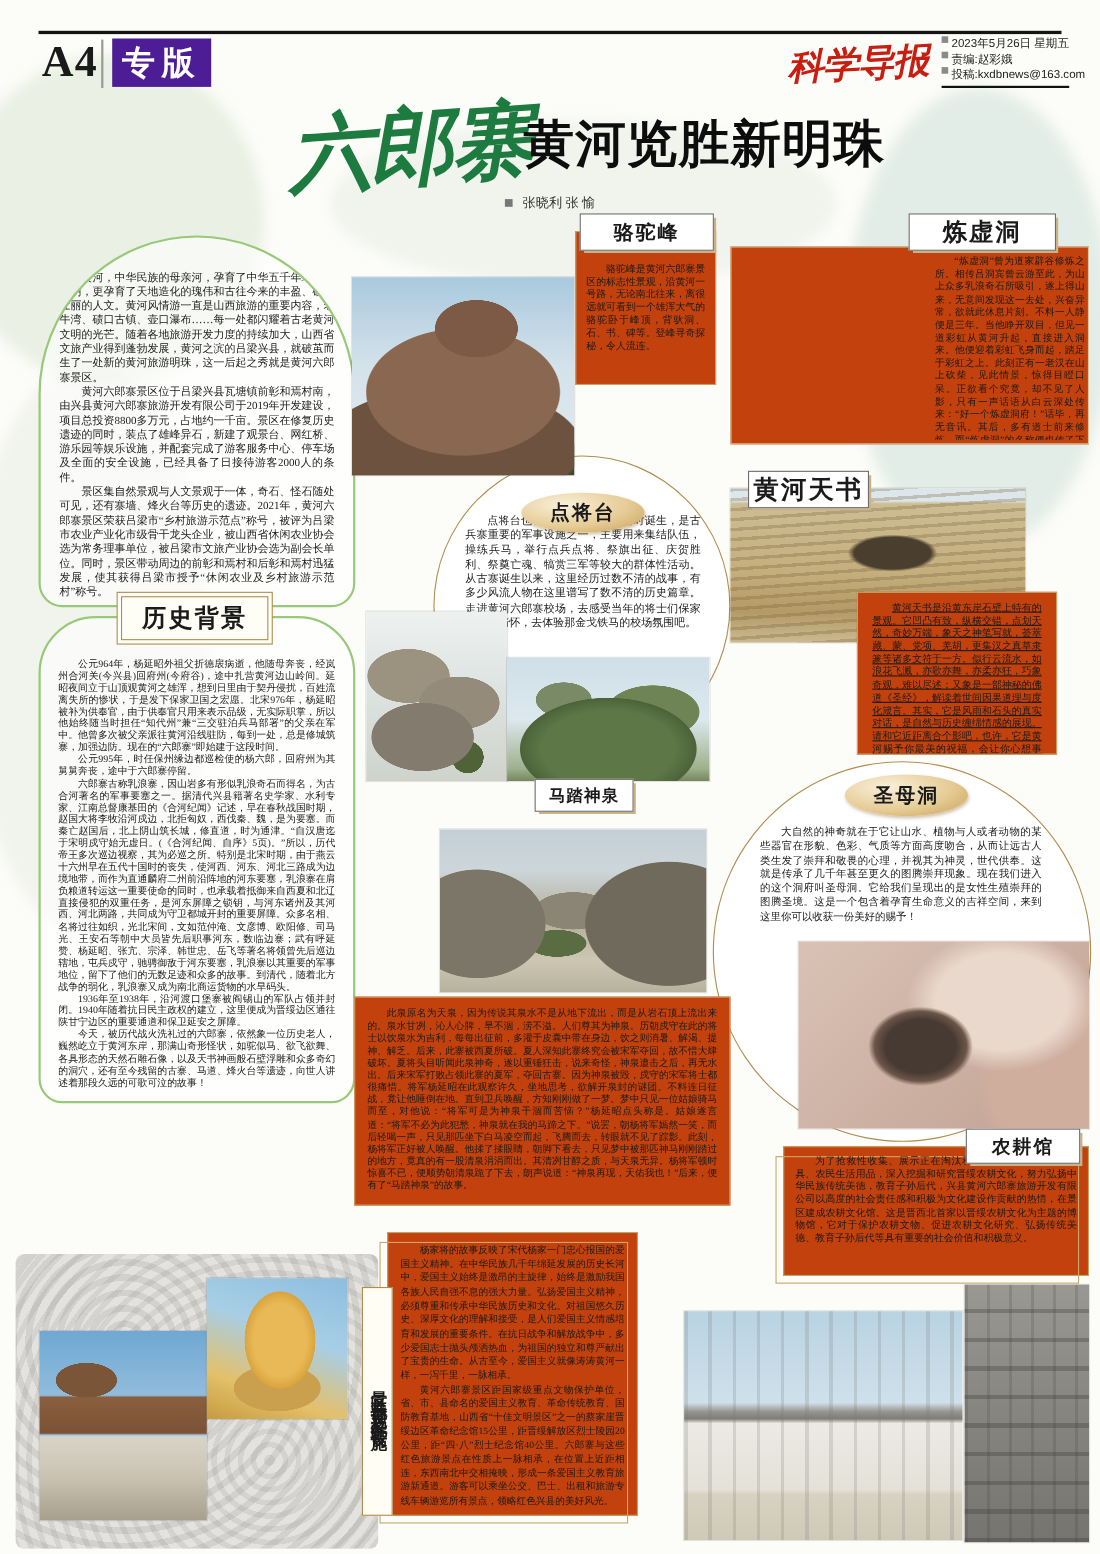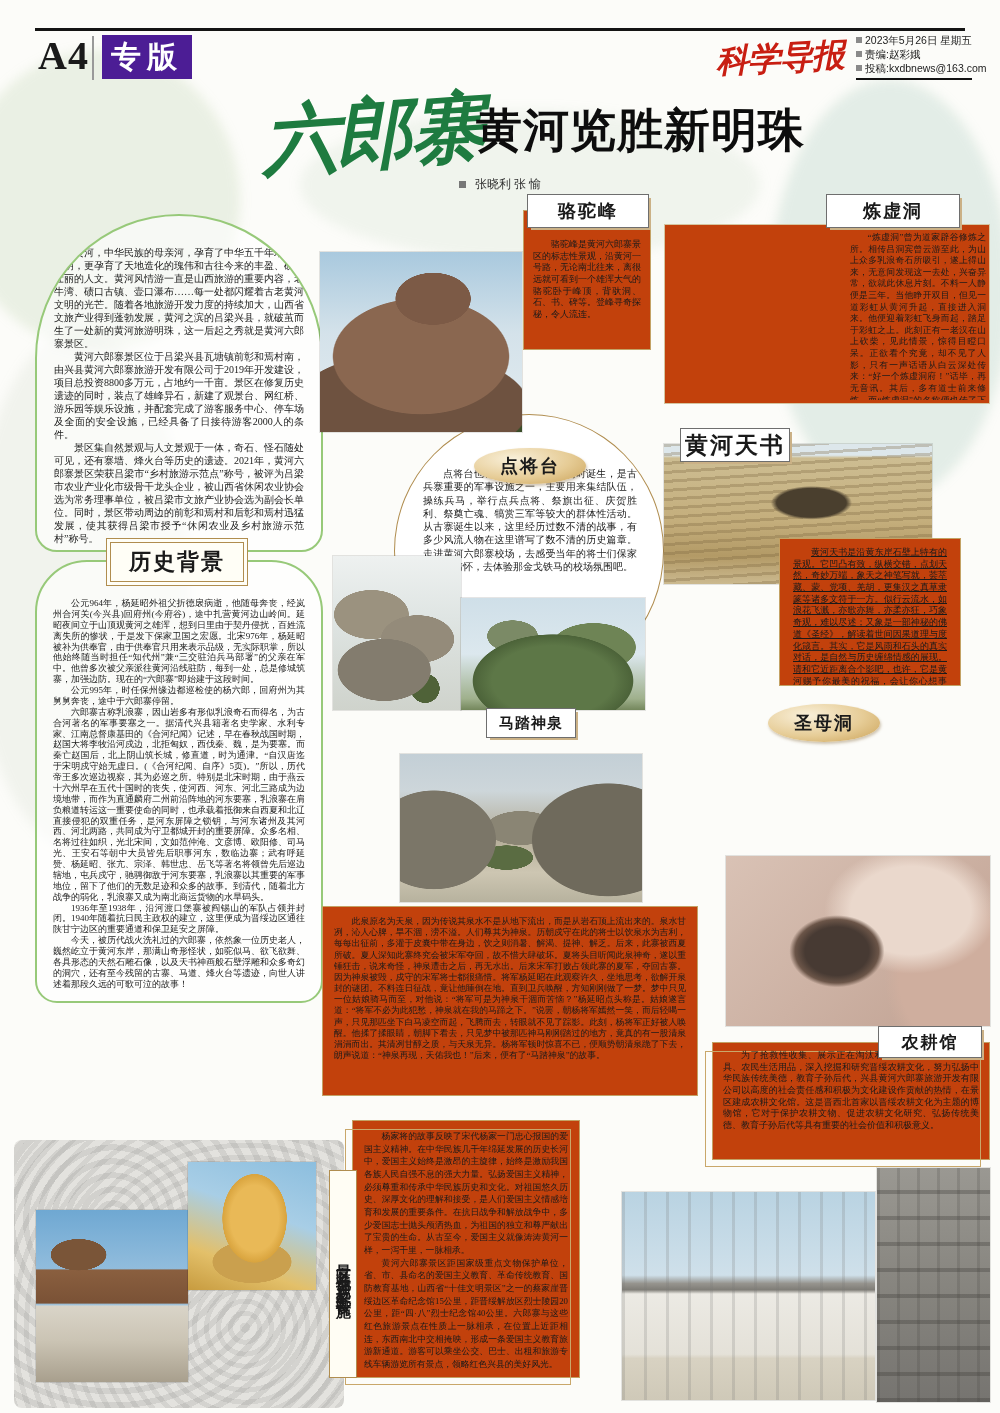--- a/index.html
+++ b/index.html
@@ -12,21 +12,21 @@
   .pageno{position:absolute;left:38px;top:32px;font-size:40px;font-weight:bold;letter-spacing:1px;}
   .pageno-bar{position:absolute;left:92px;top:36px;width:2px;height:44px;background:#999;}
   .secbox{position:absolute;left:102px;top:35px;width:90px;height:44px;background:#4c1d95;
           display:flex;align-items:center;justify-content:center;}
   .secbox span{color:#fff;font-size:30px;font-weight:bold;letter-spacing:6px;
           font-family:"Liberation Sans","DejaVu Sans",sans-serif;}
   .masthead{position:absolute;left:716px;top:36px;width:136px;height:54px;color:#c81e12;
           font-size:33px;font-weight:bold;font-style:italic;transform:rotate(-3deg);
           letter-spacing:-1px;white-space:nowrap;}
   .hinfo{position:absolute;left:856px;top:33px;width:116px;border-bottom:2px solid #111;padding-bottom:3px;}
-  .hrow{display:flex;align-items:center;gap:3px;font-size:10.5px;line-height:14px;color:#222;
+  .hrow{display:flex;align-items:flex-start;gap:3px;font-size:10.5px;line-height:14px;color:#222;
         font-family:"Liberation Sans","DejaVu Sans",sans-serif;white-space:nowrap;}
   .sq{display:inline-block;width:6px;height:6px;background:#8a8a8a;flex:0 0 auto;}
   
   .hl-script{position:absolute;left:262px;top:84px;font-size:76px;font-weight:bold;font-style:italic;
         color:#1e7b40;letter-spacing:-2px;transform:rotate(-4deg);white-space:nowrap;}
   .hl-main{position:absolute;left:476px;top:100px;font-size:46px;font-weight:900;letter-spacing:1px;
         color:#0d0d0d;font-family:"Liberation Sans","DejaVu Sans",sans-serif;white-space:nowrap;}
   .byline{position:absolute;left:0;top:176px;width:1000px;text-align:center;font-size:12px;color:#333;}
   .byline .sq{width:7px;height:7px;margin-right:6px;background:#777;}
   
@@ -177,21 +177,21 @@
   <div class="photo ph-camel" style="left:320px;top:252px;width:202px;height:180px;"></div>
   <div class="slabel" style="left:527px;top:194px;width:122px;height:34px;font-size:18px;letter-spacing:2px;">
     <span>骆驼峰</span>
   </div>
   <div class="tbox" style="left:523px;top:210px;width:128px;height:140px;padding:28px 9px 6px;font-size:9px;line-height:1.3;">
     <p>骆驼峰是黄河六郎寨景区的标志性景观，沿黄河一号路，无论南北往来，离很远就可看到一个雄浑大气的骆驼卧于峰顶，背驮洞、石、书、碑等。登峰寻奇探秘，令人流连。</p>
   </div>
 
   <div class="tbox" style="left:664px;top:224px;width:326px;height:180px;border-color:#d5c5a0;"></div>
   <div class="photo ph-cave" style="left:666px;top:226px;width:180px;height:176px;"></div>
-  <div class="slabel" style="left:826px;top:194px;width:134px;height:34px;font-size:18px;letter-spacing:2px;">
+  <div class="slabel" style="left:826px;top:194px;width:134px;height:34px;font-size:22px;letter-spacing:2px;">
     <span>炼虚洞</span>
   </div>
   <div class="abs" style="left:850px;top:232px;width:136px;height:168px;font-size:8.8px;line-height:1.32;z-index:5;overflow:hidden;">
     <p style="margin:0;text-indent:2em;text-align:justify;">“炼虚洞”曾为道家辟谷修炼之所。相传吕洞宾曾云游至此，为山上众多乳浪奇石所吸引，遂上得山来，无意间发现这一去处，兴奋异常，欲就此休息片刻。不料一人静便是三年。当他睁开双目，但见一道彩虹从黄河升起，直接进入洞来。他便迎着彩虹飞身而起，踏足于彩虹之上。此刻正有一老汉在山上砍柴，见此情景，惊得目瞪口呆。正欲看个究竟，却不见了人影，只有一声话语从白云深处传来：“好一个炼虚洞府！”话毕，再无音讯。其后，多有道士前来修炼，而“炼虚洞”的名称便也传了下来。</p>
   </div>
 
   <div class="circle" style="left:394px;top:414px;width:270px;height:274px;">
     <p class="ctext" style="left:28px;right:26px;top:52px;font-size:10px;line-height:1.33;">点将台也称校场。它与古寨同时诞生，是古兵寨重要的军事设施之一，主要用来集结队伍，操练兵马，举行点兵点将、祭旗出征、庆贺胜利、祭奠亡魂、犒赏三军等较大的群体性活动。从古寨诞生以来，这里经历过数不清的战事，有多少风流人物在这里谱写了数不清的历史篇章。走进黄河六郎寨校场，去感受当年的将士们保家卫国的情怀，去体验那金戈铁马的校场氛围吧。</p>
   </div>
   <div class="elabel" style="left:474px;top:448px;width:112px;height:36px;">
@@ -202,30 +202,33 @@
   <div class="photo ph-cliff" style="left:461px;top:598px;width:184px;height:112px;z-index:4;"></div>
 
   <div class="photo ph-tianshu" style="left:664px;top:444px;width:268px;height:140px;"></div>
   <div class="slabel" style="left:680px;top:428px;width:110px;height:34px;font-size:23px;letter-spacing:2px;">
     <span>黄河天书</span>
   </div>
   <div class="tbox" style="left:779px;top:538px;width:182px;height:148px;padding:8px 13px;font-size:9px;line-height:1.3;z-index:5;text-decoration:underline;">
     <p>黄河天书是沿黄东岸石壁上特有的景观。它凹凸有致，纵横交错，点划天然，奇妙万端，象天之神笔写就，荟萃藏、蒙、党项、羌胡，更集汉之真草隶篆等诸多文符于一方。似行云流水，如浪花飞溅，亦歌亦舞，亦柔亦狂，巧象奇观，难以尽述；又象是一部神秘的佛道《圣经》，解读着世间因果道理与度化箴言。其实，它是风雨和石头的真实对话，是自然与历史缠绵情感的展现。请和它近距离合个影吧，也许，它是黄河赐予你最美的祝福，会让你心想事成，好运连连！</p>
   </div>
 
+  <div class="circle" style="left:648px;top:692px;width:344px;height:346px;">
+    <p class="ctext" style="left:42px;right:44px;top:58px;font-size:9.5px;line-height:1.35;">大自然的神奇就在于它让山水、植物与人或者动物的某些器官在形貌、色彩、气质等方面高度吻合，从而让远古人类生发了崇拜和敬畏的心理，并视其为神灵，世代供奉。这就是传承了几千年甚至更久的图腾崇拜现象。现在我们进入的这个洞府叫圣母洞。它给我们呈现出的是女性生殖崇拜的图腾圣境。这是一个包含着孕育生命意义的吉祥空间，来到这里你可以收获一份美好的赐予！</p>
+  </div>
   <div class="elabel" style="left:768px;top:704px;width:112px;height:38px;">
     <span>圣母洞</span>
   </div>
   <div class="photo ph-shengmu" style="left:726px;top:856px;width:264px;height:170px;z-index:4;"></div>
 
   <div class="slabel" style="left:486px;top:708px;width:90px;height:30px;font-size:15px;letter-spacing:1px;">
     <span>马踏神泉</span>
   </div>
   <div class="photo ph-mata" style="left:400px;top:754px;width:242px;height:148px;"></div>
-  <div class="tbox" style="left:322px;top:906px;width:376px;height:190px;padding:9px 11px;font-size:8.8px;line-height:1.27;">
+  <div class="tbox" style="left:322px;top:906px;width:342px;height:190px;padding:9px 11px;font-size:8.8px;line-height:1.27;">
     <p>此泉原名为天泉，因为传说其泉水不是从地下流出，而是从岩石顶上流出来的。泉水甘冽，沁人心脾，旱不涸，涝不溢。人们尊其为神泉。历朝戍守在此的将士以饮泉水为吉利，每每出征前，多灌于皮囊中带在身边，饮之则消暑、解渴、提神、解乏。后来，此寨被西夏所破。夏人深知此寨终究会被宋军夺回，故不惜大肆破坏。夏将头目听闻此泉神奇，遂以重锤狂击，说来奇怪，神泉遭击之后，再无水出。后来宋军打败占领此寨的夏军，夺回古寨。因为神泉被毁，戍守的宋军将士都很痛惜。将军杨延昭在此观察许久，坐地思考，欲解开泉封的谜团。不料连日征战，竟让他睡倒在地。直到卫兵唤醒，方知刚刚做了一梦。梦中只见一位姑娘骑马而至，对他说：“将军可是为神泉干涸而苦恼？”杨延昭点头称是。姑娘遂言道：“将军不必为此犯愁，神泉就在我的马蹄之下。”说罢，朝杨将军嫣然一笑，而后轻喝一声，只见那匹坐下白马凌空而起，飞腾而去，转眼就不见了踪影。此刻，杨将军正好被人唤醒。他揉了揉眼睛，朝脚下看去，只见梦中被那匹神马刚刚踏过的地方，竟真的有一股清泉涓涓而出。其清冽甘醇之质，与天泉无异。杨将军顿时惊喜不已，便顺势朝清泉跪了下去，朗声说道：“神泉再现，天佑我也！”后来，便有了“马踏神泉”的故事。</p>
   </div>
 
   <div class="slabel" style="left:878px;top:1026px;width:104px;height:32px;font-size:17px;letter-spacing:2px;">
     <span>农耕馆</span>
   </div>
   <div class="tbox shadowframe" style="left:712px;top:1042px;width:278px;height:118px;padding:7px 10px;font-size:9px;line-height:1.3;overflow:visible;">
     <p style="overflow:hidden;max-height:104px;">为了抢救性收集、展示正在淘汰和消失的传统农业生产工具、农民生活用品，深入挖掘和研究晋绥农耕文化，努力弘扬中华民族传统美德，教育子孙后代，兴县黄河六郎寨旅游开发有限公司以高度的社会责任感和积极为文化建设作贡献的热情，在景区建成农耕文化馆。这是晋西北首家以晋绥农耕文化为主题的博物馆，它对于保护农耕文物、促进农耕文化研究、弘扬传统美德、教育子孙后代等具有重要的社会价值和积极意义。</p>
   </div>
   <div class="photo ph-building" style="left:622px;top:1192px;width:253px;height:208px;"></div>

